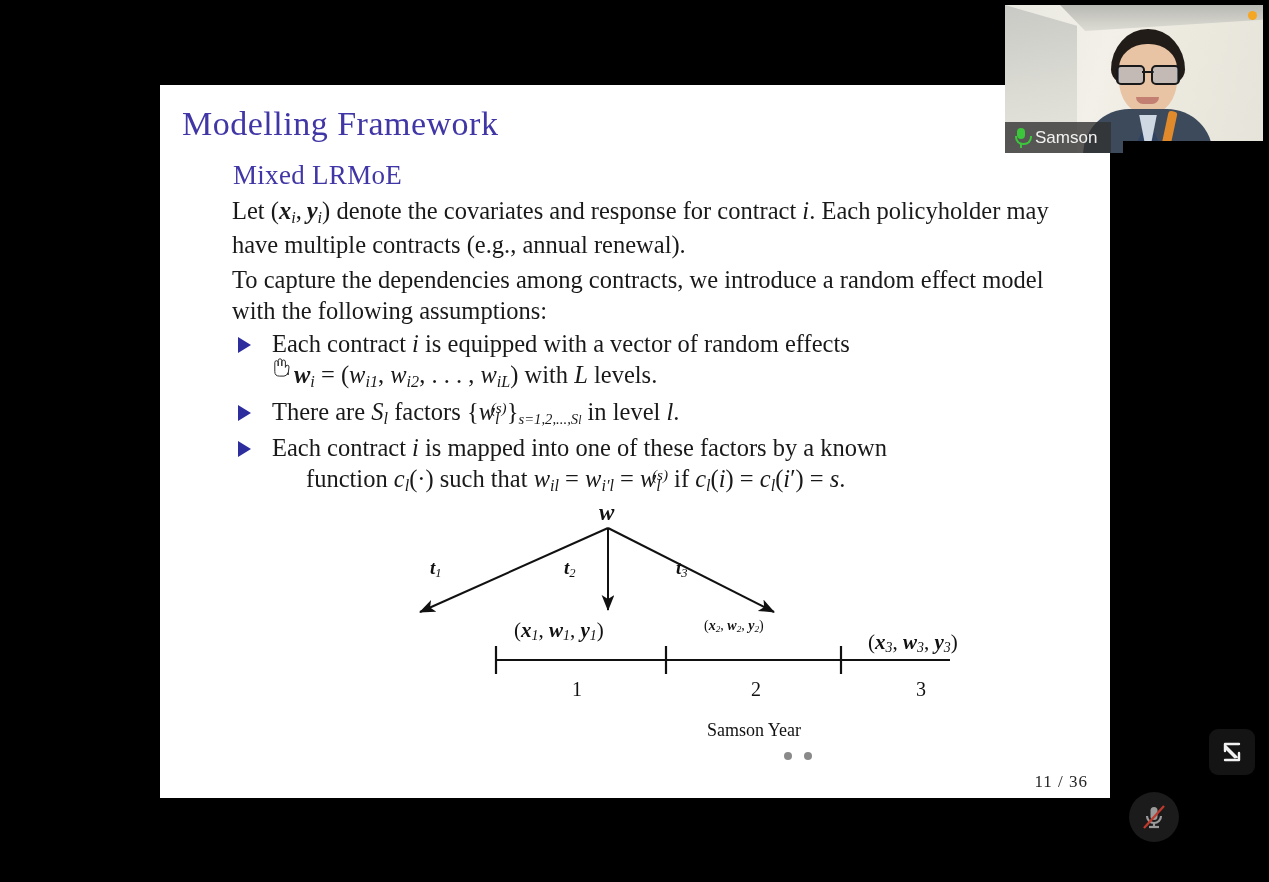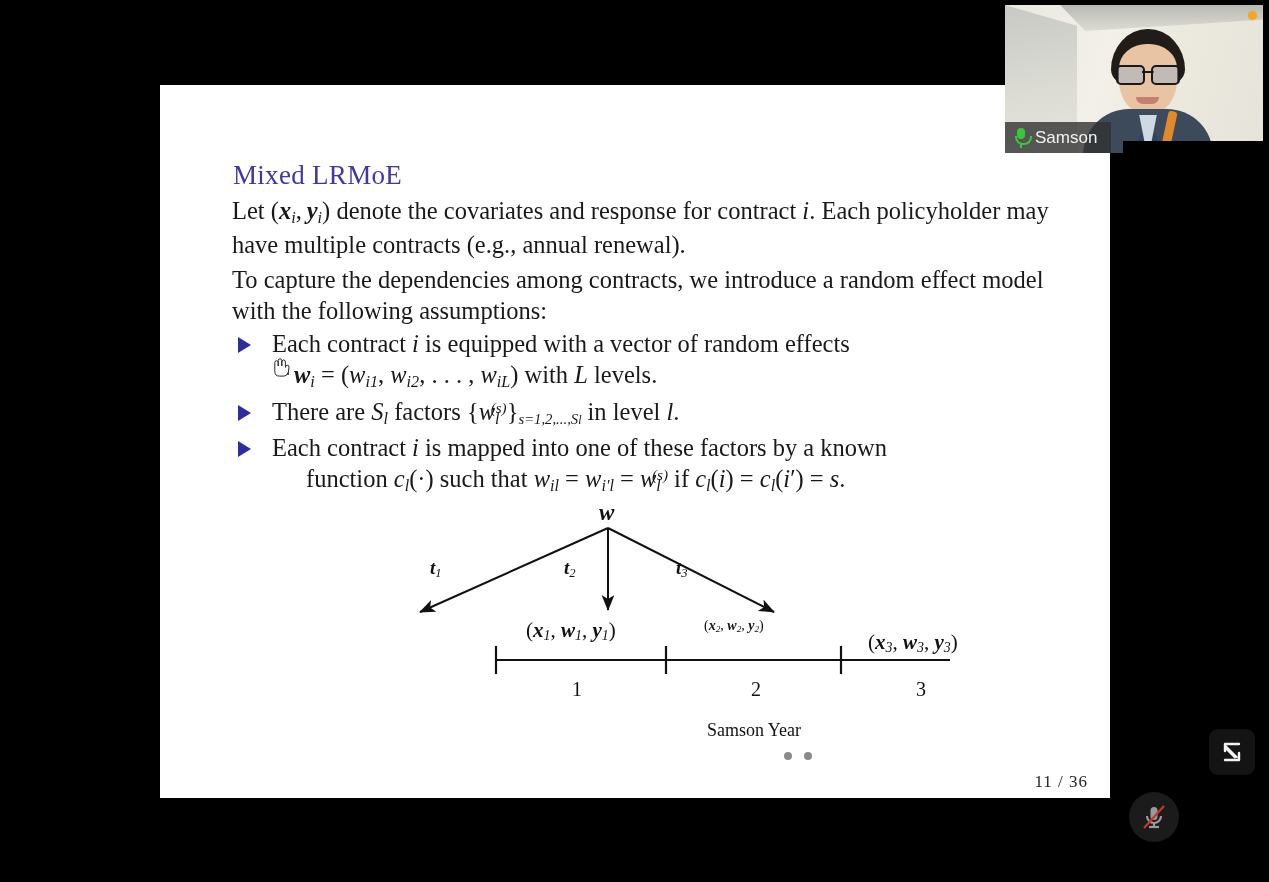--- a/index.html
+++ b/index.html
@@ -123,21 +123,21 @@
   .dg-label {
     position: absolute;
     font-family: "Liberation Serif", serif;
     color: #111;
     white-space: nowrap;
   }
   .dg-w      { left: 289px; top: 0px;   font-size: 23px; font-style: italic; font-weight: bold; }
   .dg-t1     { left: 120px; top: 57px;  font-size: 19px; }
   .dg-t2     { left: 254px; top: 57px;  font-size: 19px; }
   .dg-t3     { left: 366px; top: 57px;  font-size: 19px; }
-  .dg-tuple1 { left: 216px; top: 118px; font-size: 21px; }
+  .dg-tuple1 { left: 204px; top: 118px; font-size: 21px; }
   .dg-tuple2 { left: 394px; top: 118px; font-size: 14px; }
   .dg-tuple3 { left: 558px; top: 118px; font-size: 21px; margin-top: 12px; }
   .dg-n1     { left: 262px; top: 178px; font-size: 20px; }
   .dg-n2     { left: 441px; top: 178px; font-size: 20px; }
   .dg-n3     { left: 606px; top: 178px; font-size: 20px; }
   .dg-axis   { left: 397px; top: 220px; font-size: 18px; }
 
   .dots {
     position: absolute;
     left: 474px;
@@ -288,20 +288,21 @@
     display: flex; align-items: center; justify-content: center;
   }
 </style>
 </head>
 <body>
 
 <div id="stage">
 
   <div id="slide">
 
+    <div class="slide-title">Modelling Framework</div>
     <div class="slide-subtitle">Mixed LRMoE</div>
 
     <div class="body-block" id="para2">
       To capture the dependencies among contracts, we introduce a random
       effect model with the following assumptions:
     </div>
 
     <div class="body-block" id="para1">
       Let (<span class="mb">x</span><sub class="ms">i</sub>, <span class="mb">y</span><sub class="ms">i</sub>) denote the covariates and response for contract <span class="mi">i</span>. Each
       policyholder may have multiple contracts (e.g., annual renewal).

